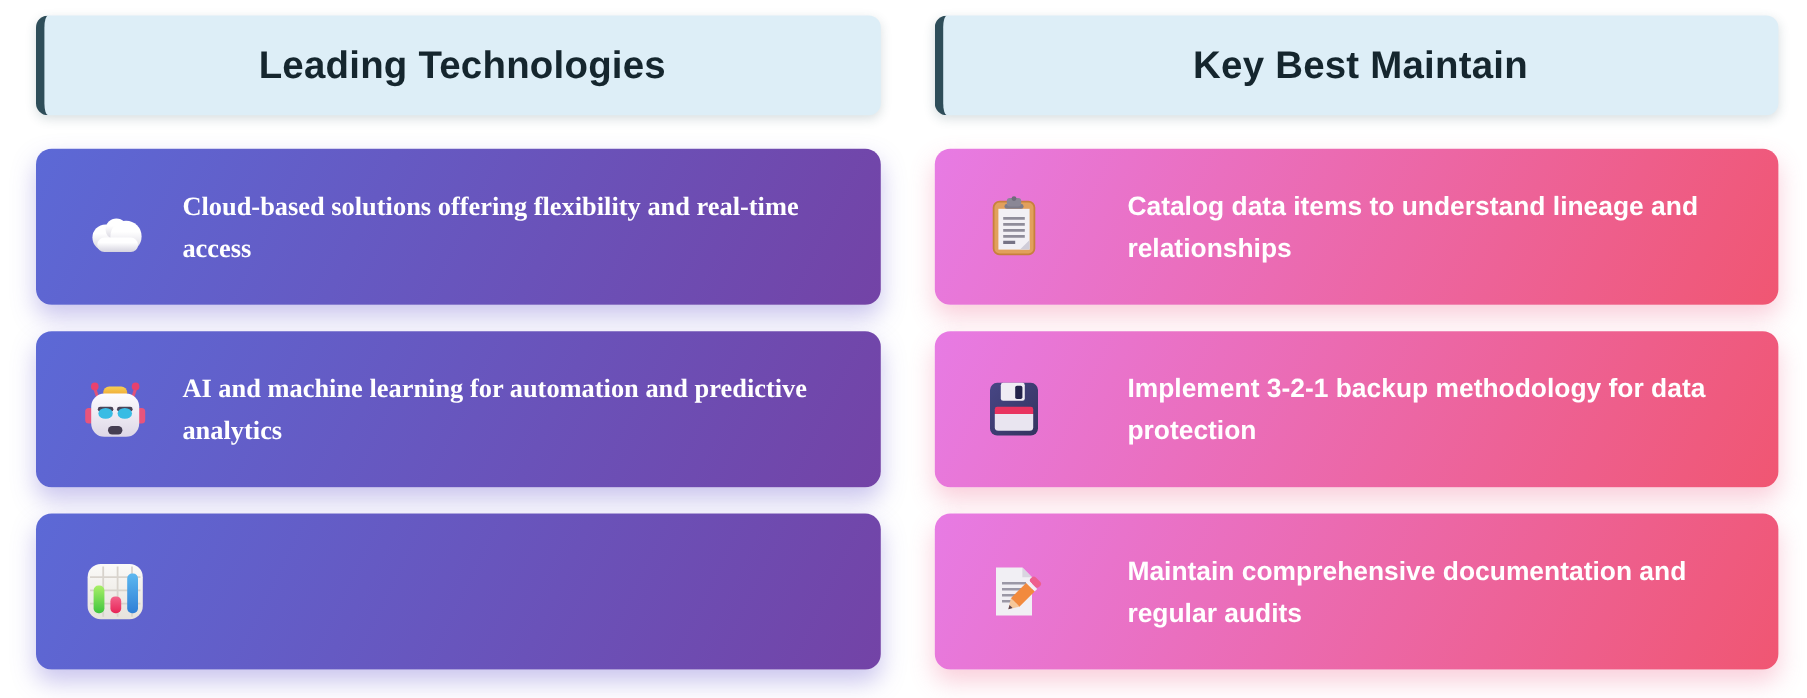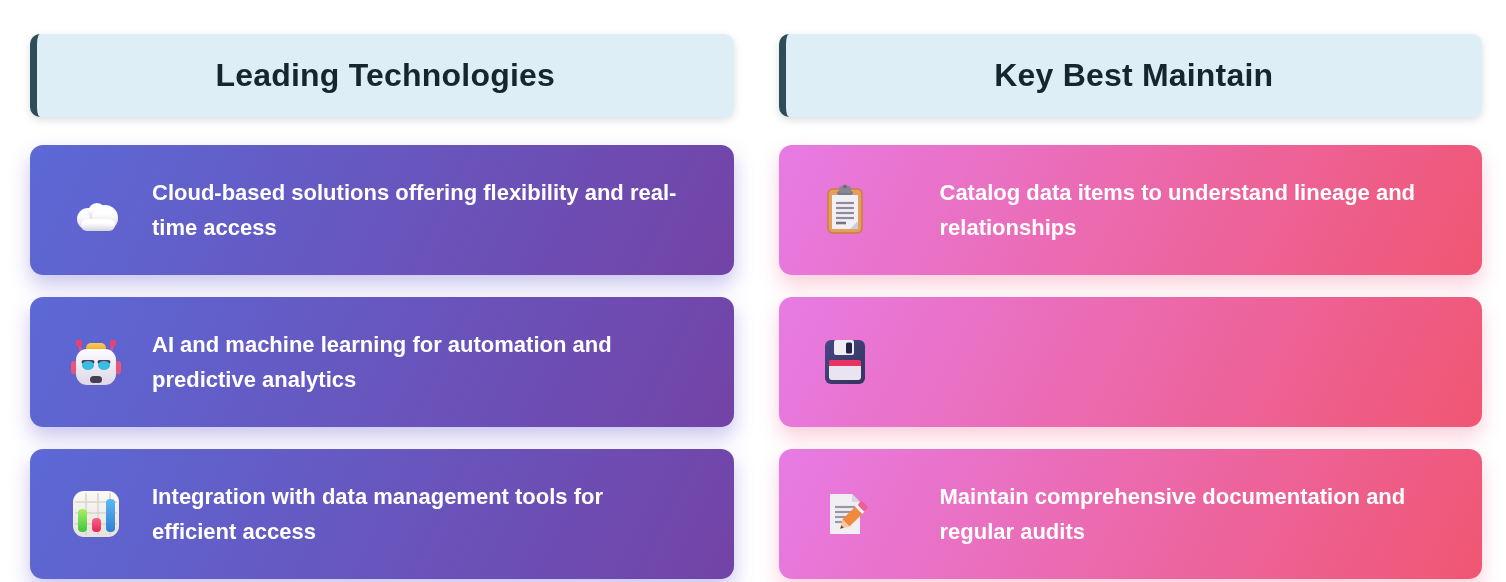--- a/index.html
+++ b/index.html
@@ -3,21 +3,21 @@
 <meta charset="utf-8">
 <style>
   html, body { margin: 0; padding: 0; background: #ffffff; }
   body {
     width: 1506px; height: 582px; overflow: hidden;
     font-family: "Liberation Sans", sans-serif;
   }
   .page {
     box-sizing: border-box;
     width: 1506px; height: 582px;
-    padding: 34px 24px 0 30px;
+    padding: 13px 24px 0 30px;
     display: grid;
     grid-template-columns: 1fr 1fr;
     column-gap: 45px;
   }
   .col-header {
     height: 83px;
     background: var(--header_bg);
     border-left: 7px solid var(--header_border);
     border-radius: 10px;
     display: flex; align-items: center; justify-content: center;
@@ -35,20 +35,21 @@
     margin-top: 22px;
     border-radius: 13px;
     display: flex; align-items: center;
     box-sizing: border-box;
     padding: 0 45px 0 38px;
   }
   .card.first { margin-top: 28px; }
   .card.purple {
     background: linear-gradient(116deg, var(--purple_from) 0%, var(--purple_to) 100%);
     box-shadow: 0 10px 20px rgba(104,90,205,0.35);
+    font-family: Liberation Serif, serif;
   }
   .card.pink {
     background: linear-gradient(116deg, var(--pink_from) 0%, var(--pink_to) 100%);
     box-shadow: 0 10px 20px rgba(238,95,135,0.30);
     gap: 39px;
   }
   .icon {
     width: 56px; height: 56px; flex: 0 0 56px;
     margin-right: 28px;
     display: flex; align-items: center; justify-content: center;
@@ -149,21 +150,20 @@
             <line x1="7" y1="38" x2="49" y2="38"></line>
             <line x1="18" y1="7" x2="18" y2="49"></line>
               <line x1="30" y1="7" x2="30" y2="49"></line>
             <line x1="42" y1="7" x2="42" y2="49"></line>
           </g>
           <rect x="10" y="23" width="9" height="23" rx="4" fill="url(#gr)"></rect>
           <rect x="24" y="32" width="9" height="14" rx="4" fill="url(#pk)"></rect>
           <rect x="38" y="13" width="9" height="33" rx="4" fill="url(#bl)"></rect>
         </svg>
       </span>
-      <p>Integration with data management tools for efficient access</p>
     </div>
   </section>
 
   <section>
     <header class="col-header">
       <h2>Key Best Maintain</h2>
     </header>
 
     <div class="card pink first">
       <span class="icon">
@@ -195,20 +195,21 @@
                 <stop offset="1" stop-color="#34335f"></stop>
             </linearGradient>
           </defs>
           <rect x="8" y="6" width="40" height="44" rx="6" fill="url(#fb)"></rect>
           <rect x="17" y="6" width="20" height="15" rx="2" fill="#efecf4"></rect>
           <rect x="29" y="8.5" width="6" height="11" rx="1.5" fill="#23224a"></rect>
           <path d="M12 32 h32 v11 a3 3 0 0 1 -3 3 h-26 a3 3 0 0 1 -3 -3 z" fill="#e9e5f0"></path>
           <path d="M12 28 a2 2 0 0 1 2 -2 h28 a2 2 0 0 1 2 2 v4 h-32 z" fill="#e93360"></path>
         </svg>
       </span>
+      <p>Implement 3-2-1 backup methodology for data protection</p>
     </div>
 
     <div class="card pink">
       <span class="icon">
         <svg viewBox="0 0 56 56">
           <path d="M13 8 h22 l8 8 v32 h-30 z" fill="#f1eff4"></path>
           <path d="M35 8 l8 8 h-8 z" fill="#d9d5e0"></path>
           <g stroke="#9b98a6" stroke-width="2.2">
             <line x1="18" y1="21" x2="38" y2="21"></line>
             <line x1="18" y1="26" x2="38" y2="26"></line>

